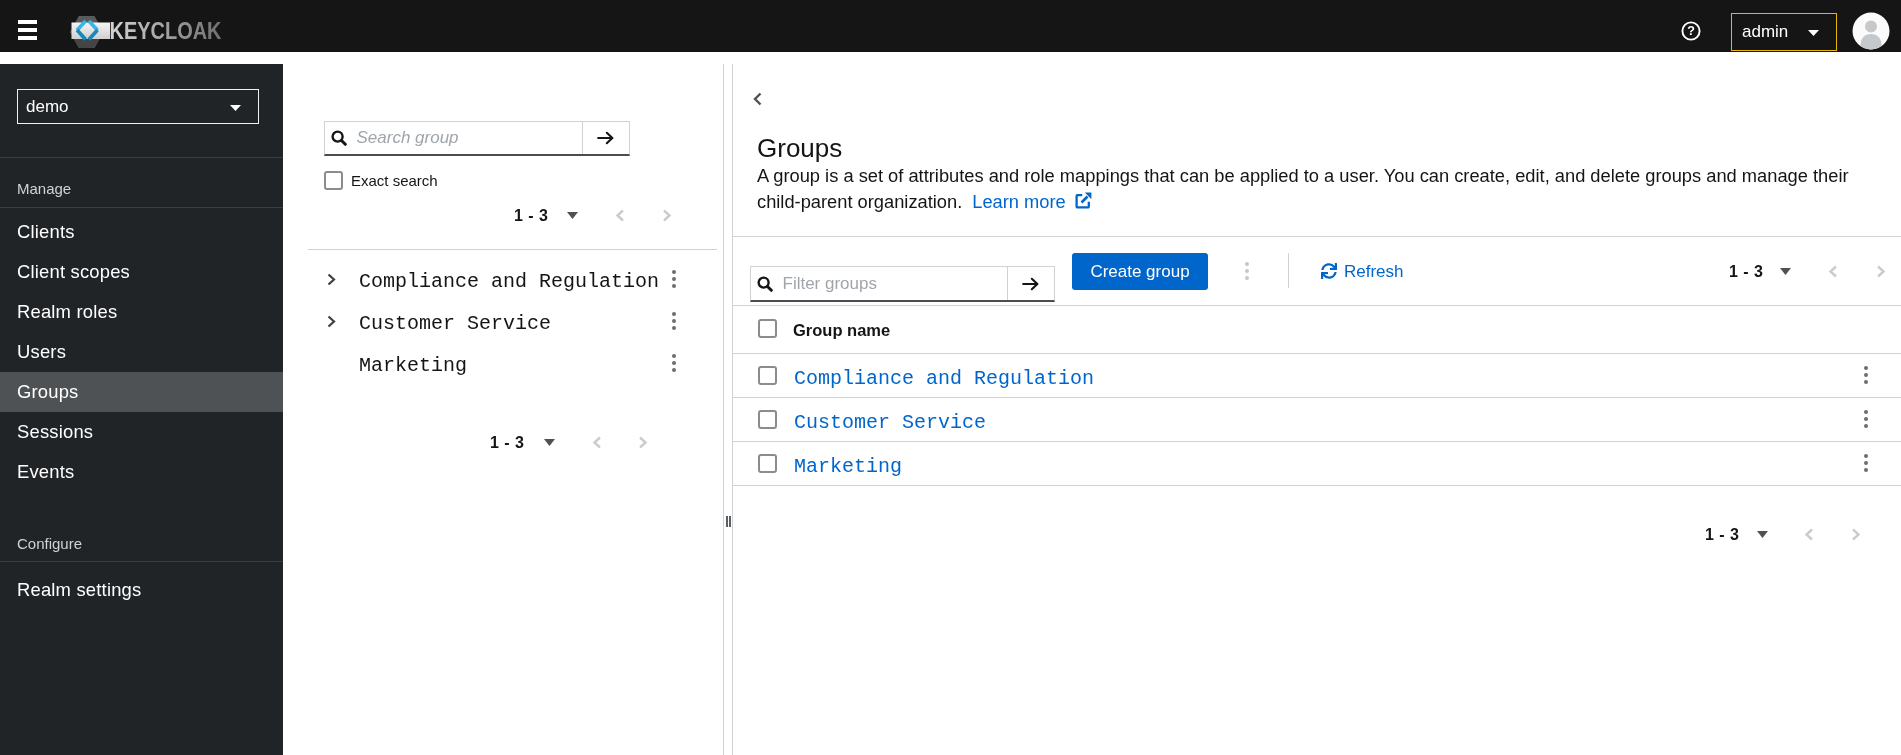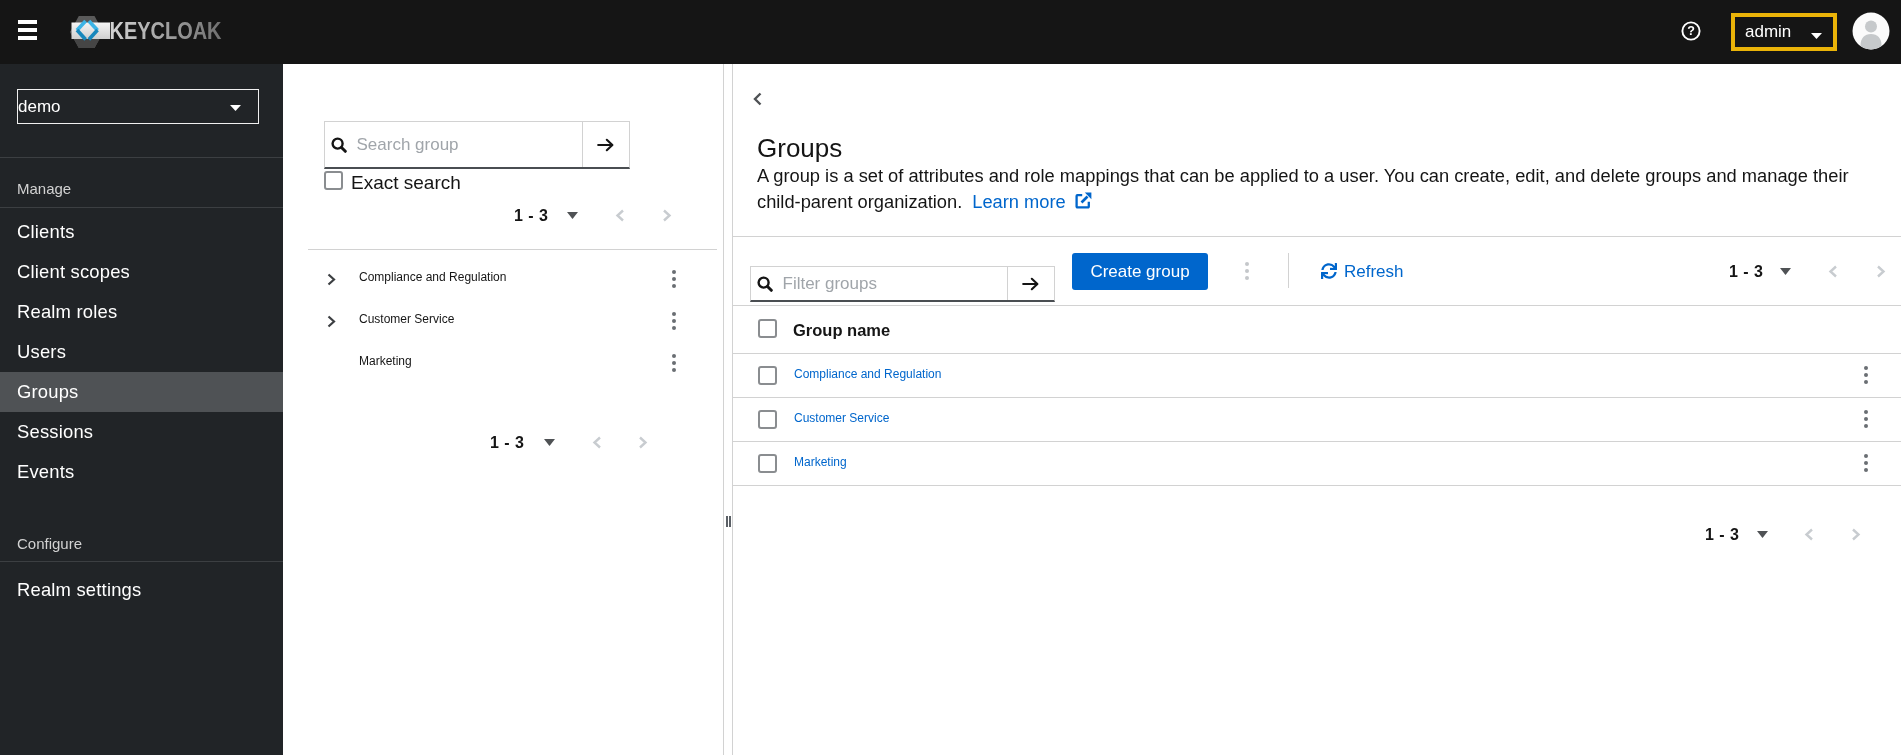--- a/index.html
+++ b/index.html
@@ -1,27 +1,27 @@
 <!DOCTYPE html>
 <html><head>
 <meta charset="utf-8">
 <style>
   * { margin:0; padding:0; box-sizing:border-box; }
   html,body { width:1901px; height:755px; overflow:hidden; }
   body { font-family:"Liberation Sans", sans-serif; background:#fff; position:relative; color:#151515; }
   .abs { position:absolute; }
-  .t16 { font-size:12px; color:#151515; }
+  .t16 { font-size:20px; color:#151515;font-family:Liberation Mono, monospace; }
   .link { color:#0066cc; }
   .pgtxt { font-size:16px; letter-spacing:0.5px; font-weight:bold; color:#151515; }
   .vcenter { display:flex; align-items:center; }
 
   
-  #masthead { left:0; top:0; width:1901px; height:64px; background:#151515; }
+  #masthead { left:0; top:0; width:1901px; height:52px; background:#151515; }
   .hbar { left:18px; width:19px; height:3.6px; background:#fff; }
-  #adminbox { left:1731px; top:13px; width:106px; height:38px; border:4px solid #eab308; color:#fff; font-size:17px; }
+  #adminbox { left:1731px; top:13px; width:106px; height:38px; border:1px solid #eab308; color:#fff; font-size:17px; }
 
   
   #sidebar { left:0; top:64px; width:283px; height:691px; background:#212427; }
   #realmsel { left:17px; top:25px; width:242px; height:35px; border:1px solid #f0f0f0; color:#fff; font-size:17px; }
   .sbdiv { left:0; width:283px; height:1px; background:#3c3f42; }
   .navsec { left:17px; font-size:15px; color:#d2d2d2; }
   .navitem { left:0; width:283px; height:40px; color:#fff; font-size:18.4px; letter-spacing:0.2px; padding-left:17px; }
   .navitem.cur { background:#4f5255; }
 
   
@@ -93,21 +93,21 @@
     <circle cx="19" cy="19" r="18.5" fill="#fbfbfb"></circle>
     <g clip-path="url(#avclip)">
       <circle cx="19" cy="14.5" r="6" fill="#c6c9cb"></circle>
       <path d="M19 22 C12.5 22 8.5 26.5 8.5 33 L8.5 40 L29.5 40 L29.5 33 C29.5 26.5 25.5 22 19 22 Z" fill="#c6c9cb"></path>
     </g>
   </svg>
 </div>
 
 <div class="abs" id="sidebar">
   <div class="abs vcenter" id="realmsel">
-    <span style="margin-left:0">demo</span>
+    <span style="margin-left:8px">demo</span>
     <svg class="abs" style="left:212px; top:15px" width="11" height="6" viewBox="0 0 11 6">
         <path d="M0 0h11L5.5 6z" fill="#fff"></path>
       </svg>
   </div>
   <div class="abs sbdiv" style="top:93px"></div>
   <div class="abs navsec" style="top:116px">Manage</div>
   <div class="abs sbdiv" style="top:143px"></div>
   <div class="abs navitem vcenter" style="top:188px">Client scopes</div>
   <div class="abs navitem vcenter" style="top:148px">Clients</div>
   <div class="abs navitem vcenter" style="top:228px">Realm roles</div>
@@ -119,37 +119,37 @@
   <div class="abs sbdiv" style="top:497px"></div>
   <div class="abs navitem vcenter" style="top:506px">Realm settings</div>
 </div>
 
 <div class="abs" id="midborder"></div>
 <div class="abs" id="rightborder"></div>
 
 <div class="abs" style="left:726px; top:516px; width:1.5px; height:11px; background:#5b6066"></div>
 <div class="abs" style="left:729px; top:516px; width:1.5px; height:11px; background:#5b6066"></div>
 
-<div class="abs searchctl" style="left:324px; top:121px; width:306px; height:48px;">
+<div class="abs searchctl" style="left:324px; top:121px; width:306px; height:35px;font-style:italic;">
   <div class="inp">
     <svg width="16" height="16" viewBox="0 0 16 16">
         <circle cx="6.6" cy="6.6" r="5" fill="none" stroke="#151515" stroke-width="2.4"></circle>
         <line x1="10.5" y1="10.5" x2="14.3" y2="14.3" stroke="#151515" stroke-width="3" stroke-linecap="round"></line>
       </svg>
     <span class="ph">Search group</span>
   </div>
   <div class="btn">
     <svg width="18" height="14" viewBox="0 0 18 14">
         <path d="M1.2 7h14M9.8 1.8L15.4 7l-5.6 5.2" fill="none" stroke="#151515" stroke-width="2.1" stroke-linecap="round" stroke-linejoin="round"></path>
       </svg>
   </div>
 </div>
 
 <div class="abs cbx" style="left:324px; top:171px"></div>
-<div class="abs" style="left:351px; top:172px; font-size:19px; color:#151515">Exact search</div>
+<div class="abs" style="left:351px; top:172px; font-size:15px; color:#151515">Exact search</div>
 
 <div class="abs pgtxt" style="left:514px; top:206.5px">1 - 3</div>
 <svg class="abs" style="left:567px; top:212px" width="11" height="7" viewBox="0 0 11 7">
     <path d="M0 0h11L5.5 7z" class="caret"></path>
   </svg>
 <svg class="abs" style="left:615px; top:209px" width="10" height="13" viewBox="0 0 10 13">
     <path d="M8 1.5L2.5 6.5L8 11.5" class="chev"></path>
   </svg>
 <svg class="abs" style="left:662px; top:209px" width="10" height="13" viewBox="0 0 10 13">
     <path d="M2 1.5L7.5 6.5L2 11.5" class="chev"></path>

